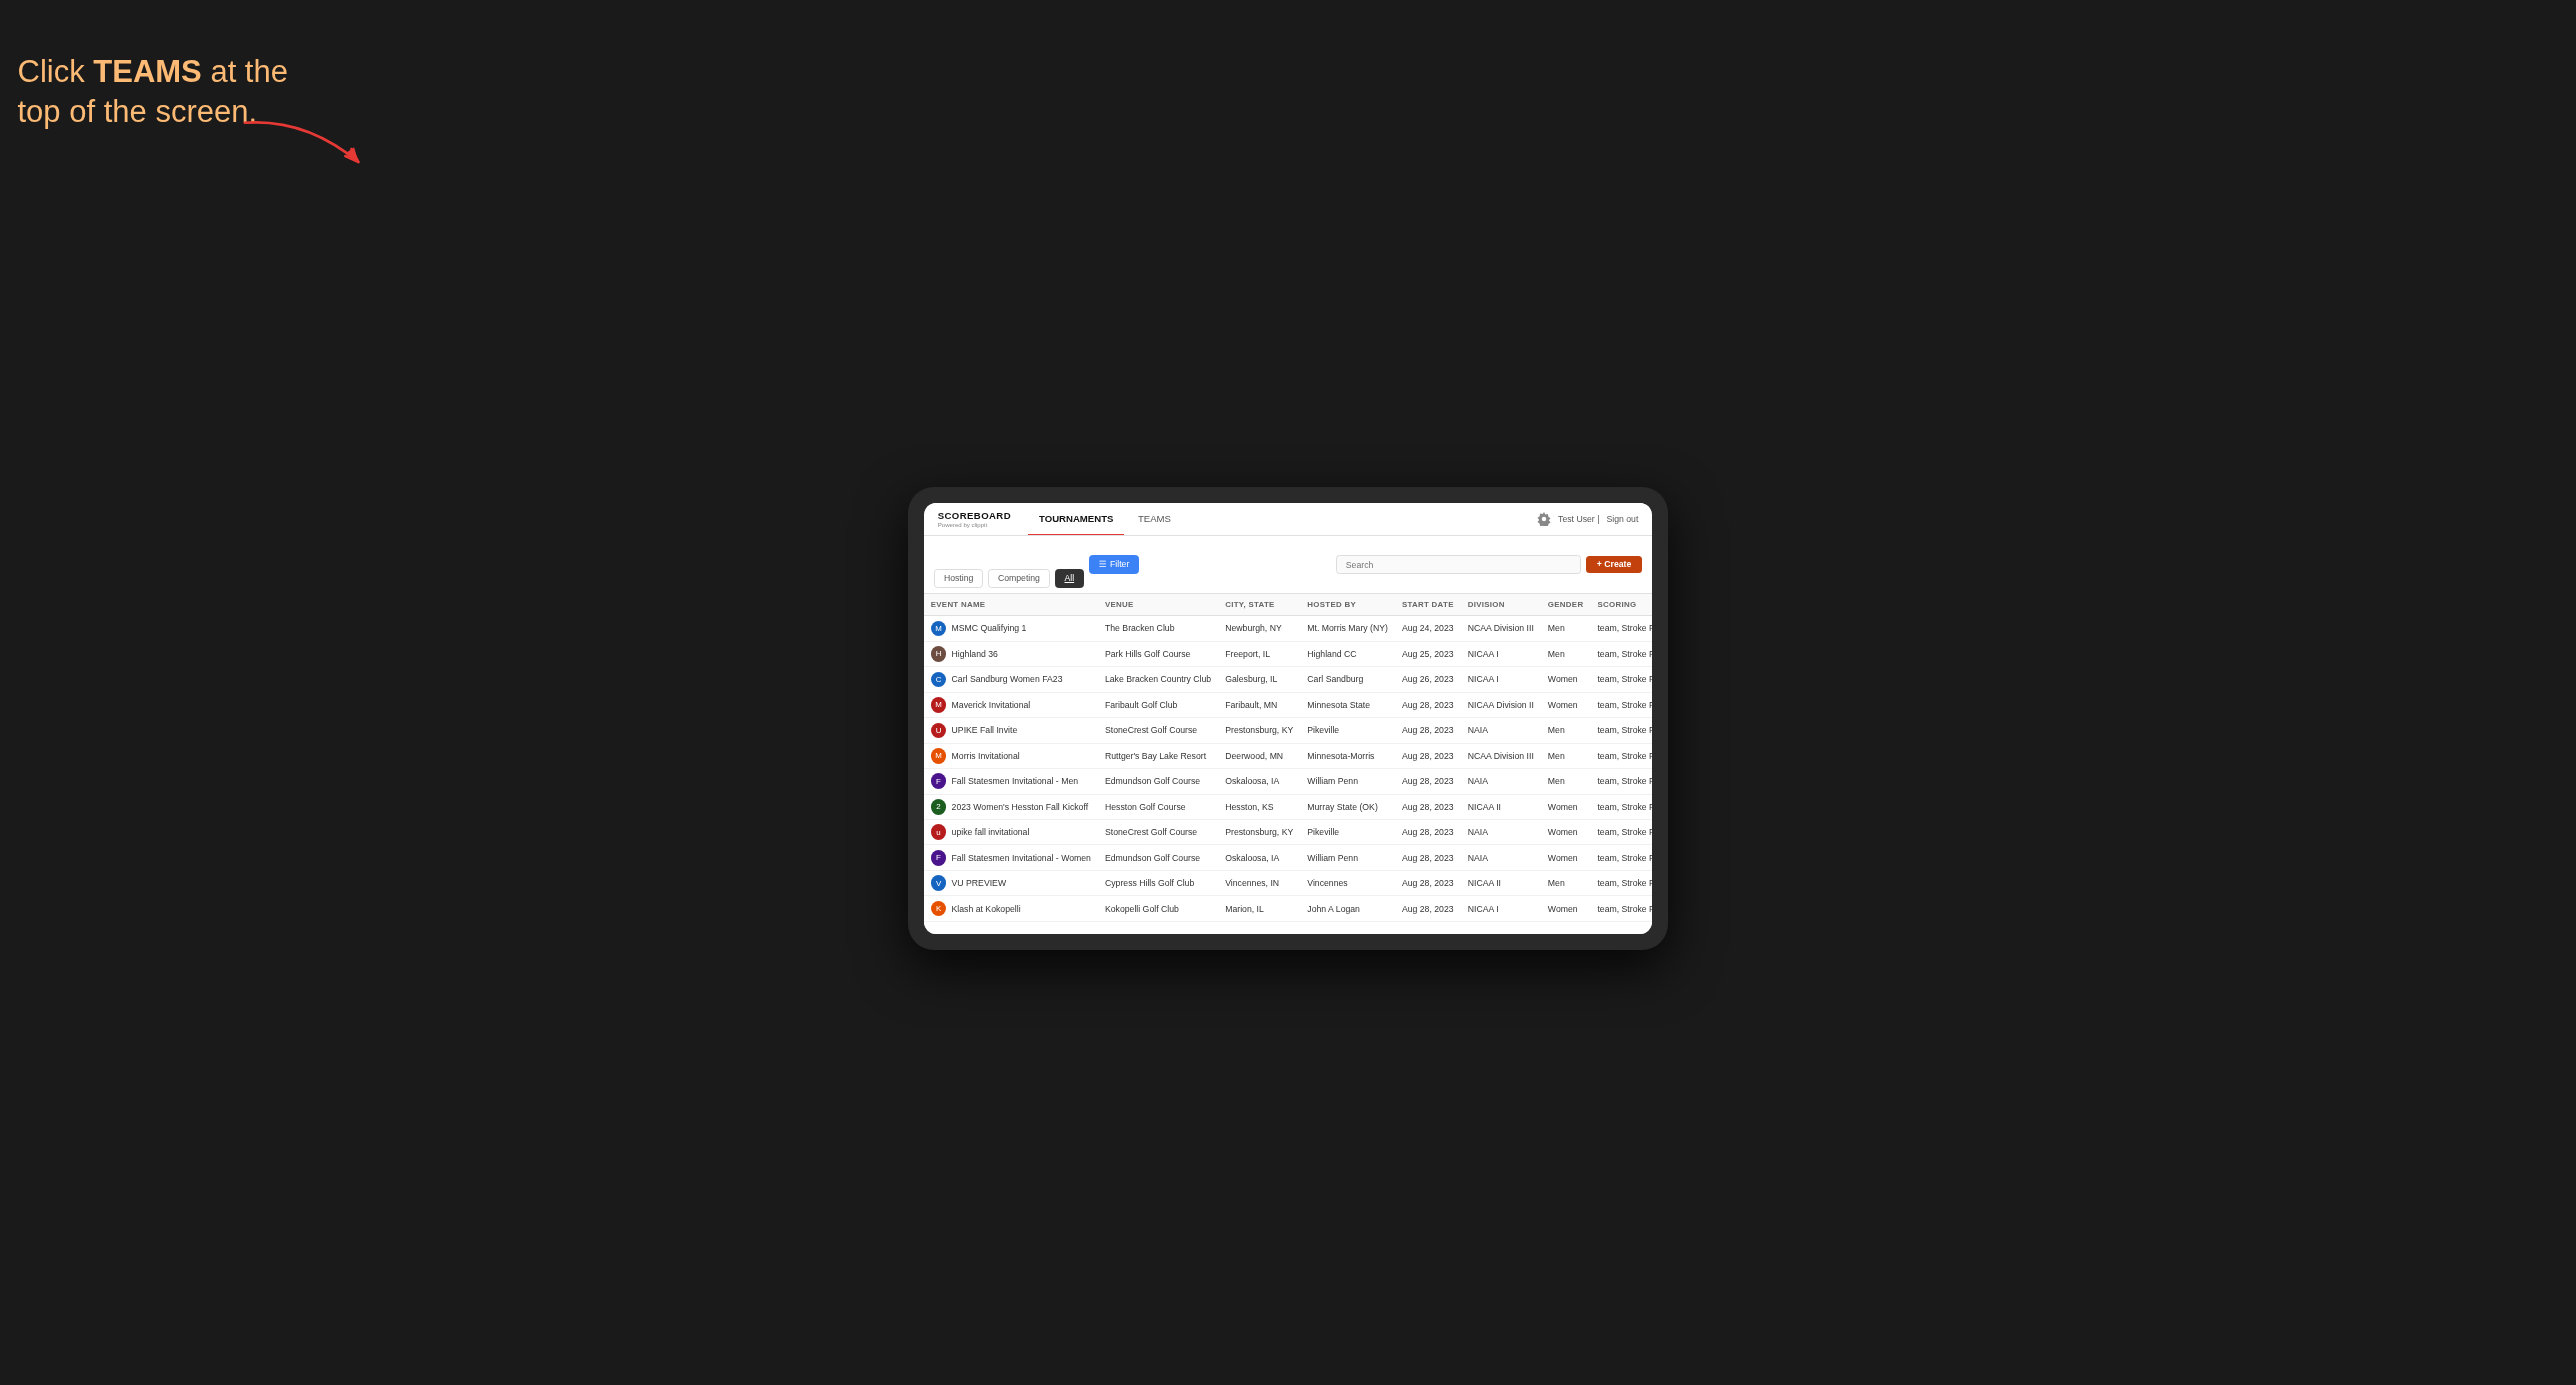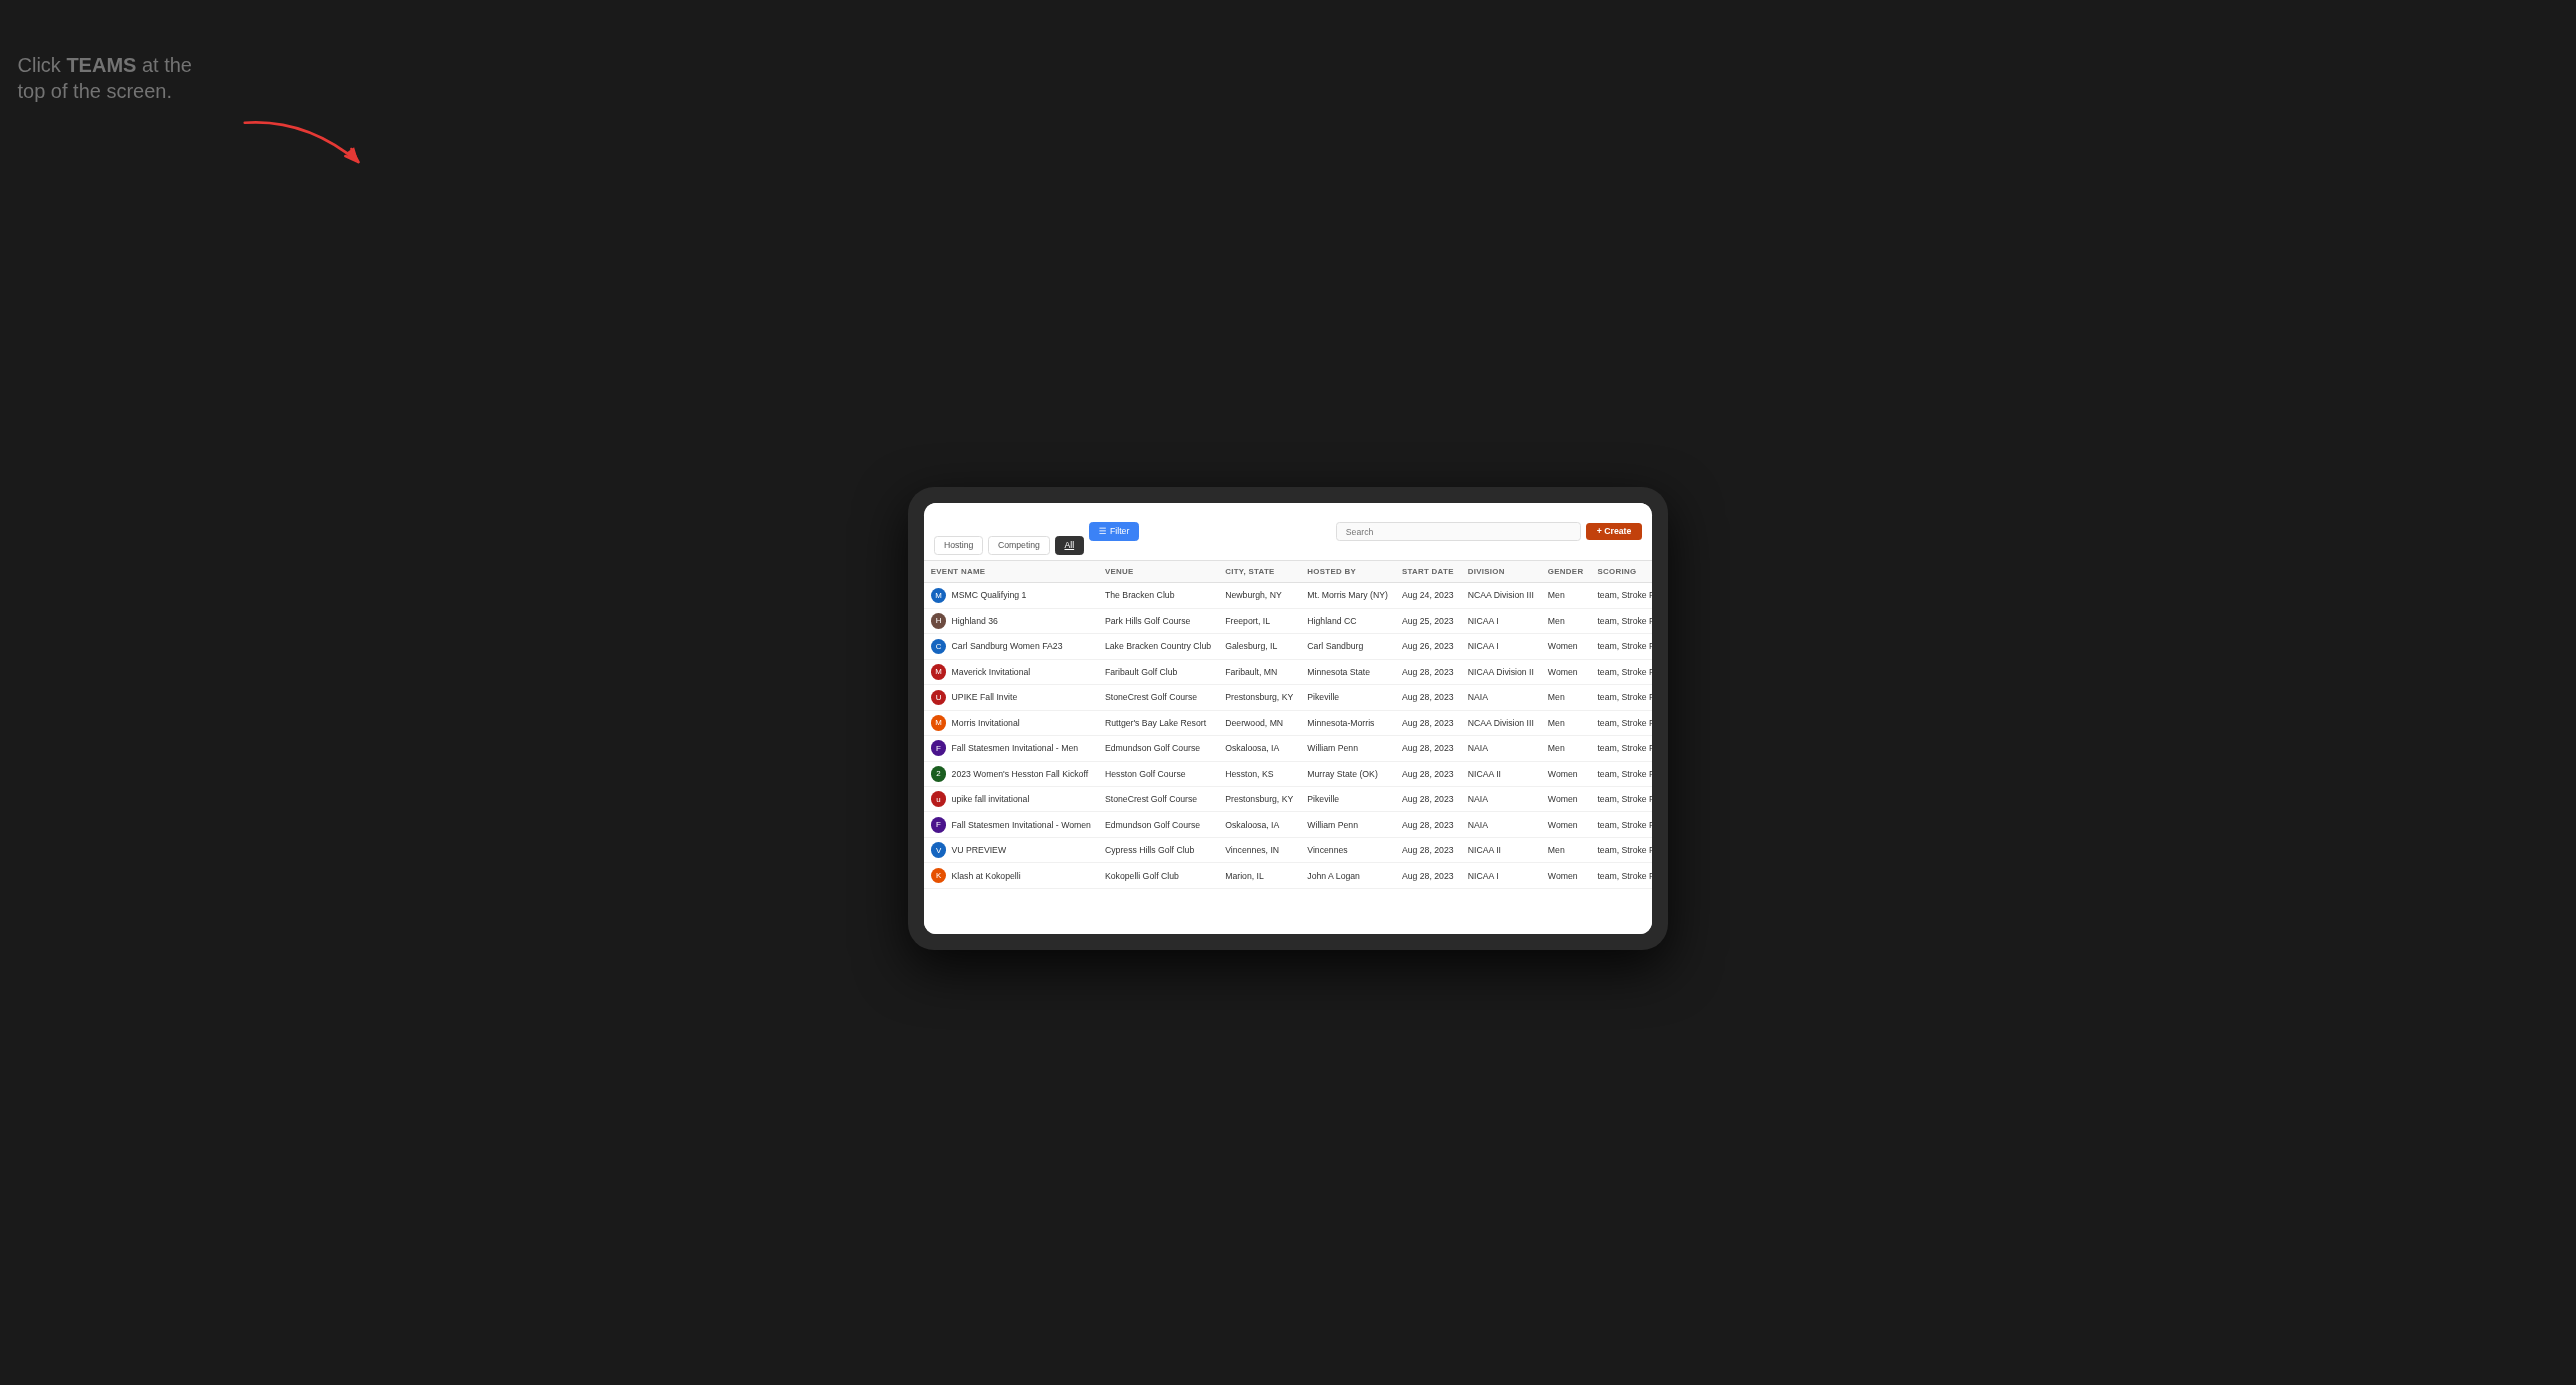--- a/index.html
+++ b/index.html
@@ -11,22 +11,22 @@
       justify-content: center;
       min-height: 100vh;
       position: relative;
     }
 
     
     .instruction-text {
       position: absolute;
       top: 52px;
       left: 17.5px;
-      font-size: 20px;
-      color: #737373;
+      font-size: 31px;
+      color: #fdba74;
       background: transparent;
       line-height: 1.3;
       z-index: 100;
     }
     .instruction-text strong { font-weight: 900; }
 
     
     .arrow-container {
       position: absolute;
       top: 114px;
@@ -266,20 +266,39 @@
 <div class="arrow-container">
   <svg class="arrow-svg" viewBox="0 0 200 80" fill="none" xmlns="http://www.w3.org/2000/svg">
     <path d="M10 10 Q80 5 140 55 L125 48 M140 55 L132 40" stroke="#e53935" stroke-width="3" stroke-linecap="round" fill="none"></path>
     <polygon points="140,55 125,45 135,38" fill="#e53935"></polygon>
   </svg>
 </div>
 
 <div class="tablet-frame">
   <div class="tablet-screen">
 
+    <nav class="top-nav">
+      <div class="brand">
+        <span class="brand-title">SCOREBOARD</span>
+        <span class="brand-sub">Powered by clippit</span>
+      </div>
+
+      <div class="nav-links">
+        <div class="nav-link active">TOURNAMENTS</div>
+        <div class="nav-link">TEAMS</div>
+      </div>
+
+      <div class="nav-right">
+        <svg class="nav-settings-icon" viewBox="0 0 16 16" fill="currentColor">
+          <path d="M8 10.5a2.5 2.5 0 100-5 2.5 2.5 0 000 5zM8 0l1.5 2.8 3-.5.5 3L15.5 7l-2 2.5 2 2.5-2.5 1.7-.5 3-3-.5L8 18.5l-1.5-2.8-3 .5-.5-3L.5 11.5l2-2.5-2-2.5 2.5-1.7.5-3 3 .5z"></path>
+        </svg>
+        <span class="nav-user">Test User |</span>
+        <span class="nav-signout">Sign out</span>
+      </div>
+    </nav>
 
     <div class="filter-bar">
       <button class="tab-btn">Hosting</button>
       <button class="tab-btn">Competing</button>
       <button class="tab-btn active">All</button>
       <button class="filter-btn">
         <span>☰</span>
         <span>Filter</span>
       </button>
 

